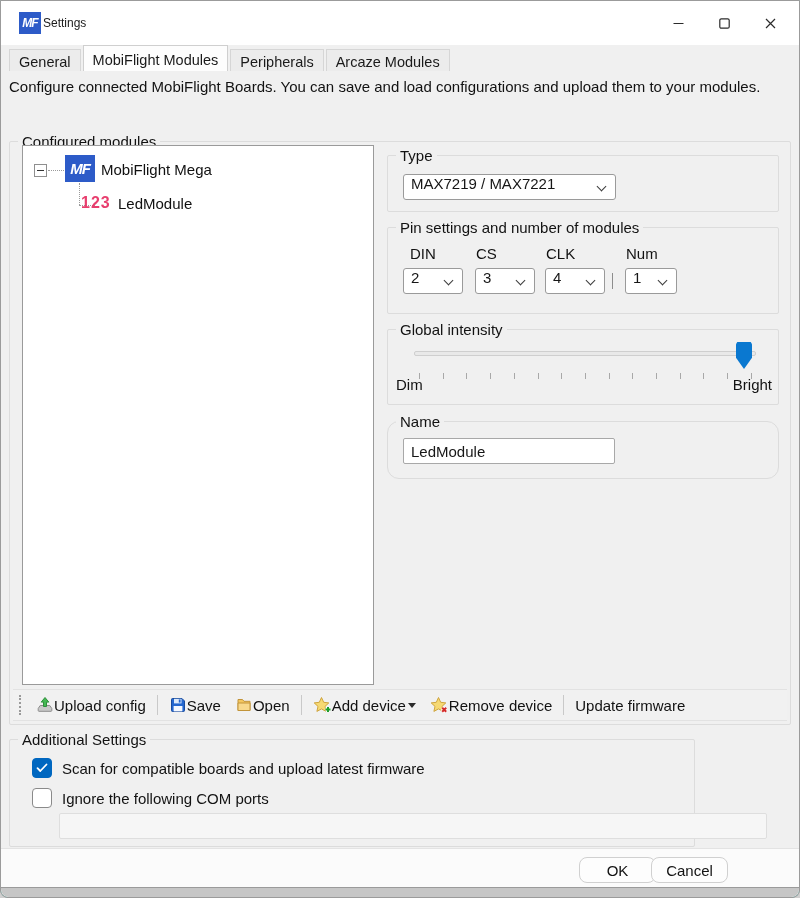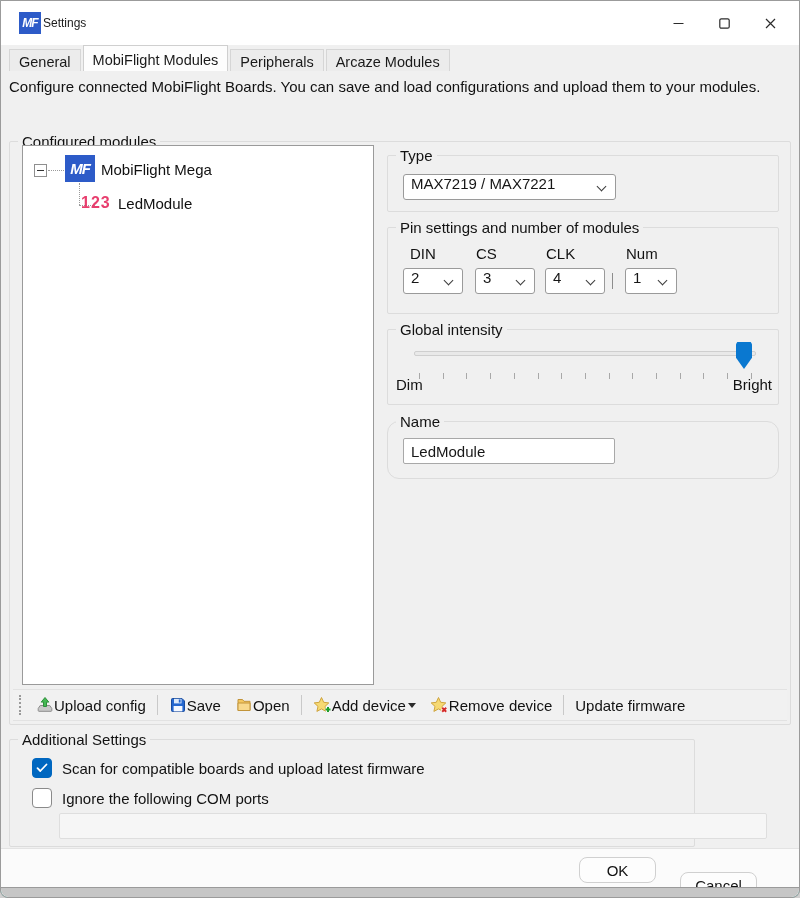--- a/index.html
+++ b/index.html
@@ -152,21 +152,21 @@
   .footer {
     position:absolute; left:0; right:0; top:777px; height:41px;
     background:#fbfbfb; border-top:1px solid #e3e3e3;
   }
   .dlg-btn {
     position:absolute; top:8px; height:26px; background:#fdfdfd; border:1px solid #d0d0d0;
     border-radius:8px; font-size:15px; color:#121212;
     display:flex; align-items:center; justify-content:center;
   }
   .btn-ok { left:578px; width:77px; }
-  .btn-cancel { left:679px; width:77px;margin-top:15px; }
+  .btn-cancel { left:650px; width:77px; }
   .bottom-edge {
     position:absolute; left:0; right:0; bottom:0; height:10px;
     background:#c6c6c6; border-top:1px solid #9a9a9a; border-radius:0 0 8px 8px;
   }
 </style>
 </head>
 <body>
 
 <div class="window">
 

